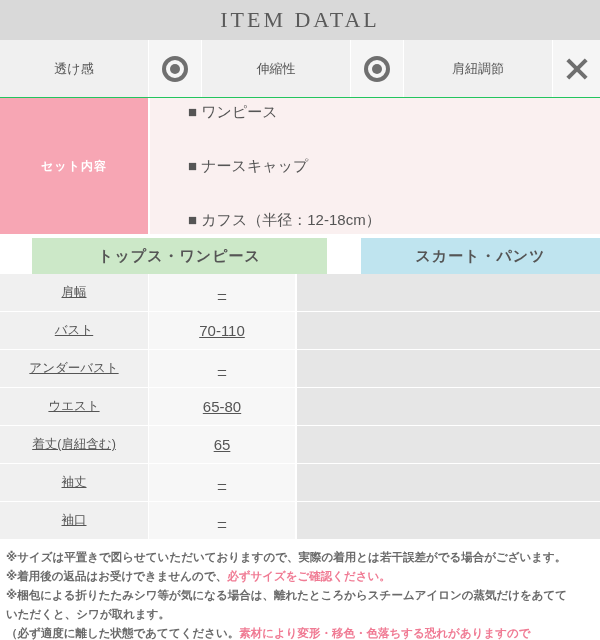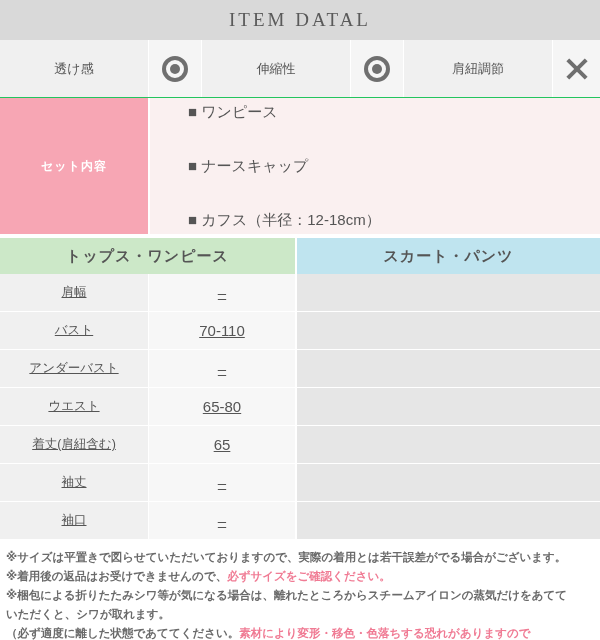--- a/index.html
+++ b/index.html
@@ -22,21 +22,21 @@
   }
 
   
   .header {
     height: 40px;
     background: #d9d9d9;
     display: flex;
     align-items: center;
     justify-content: center;
     letter-spacing: 3px;
-    font-size: 19px;
+    font-size: 22px;
     color: #5a5a5a;
     font-family: "Liberation Serif", "DejaVu Serif", serif;
   }
 
   
   .feature-row {
     display: flex;
     height: 57px;
     border-bottom: 1px solid #22c55e;
   }
@@ -136,20 +136,21 @@
     height: 36px;
   }
   .size-head div {
     display: flex;
     align-items: center;
     justify-content: center;
     font-size: 15px;
     font-weight: bold;
     letter-spacing: 1px;
     color: #555;
+    margin-left: 32px;
   }
   .sh-tops { flex: 0 0 295px; background: #cce8c8; border-right: 2px solid #ffffff; }
   .sh-bottoms { flex: 1 1 auto; background: #bfe4ef; }
 
   .size-body { display: block; text-decoration: underline; }
   .size-row {
     display: flex;
     height: 37px;
     border-bottom: 1px solid #ffffff;
   }

